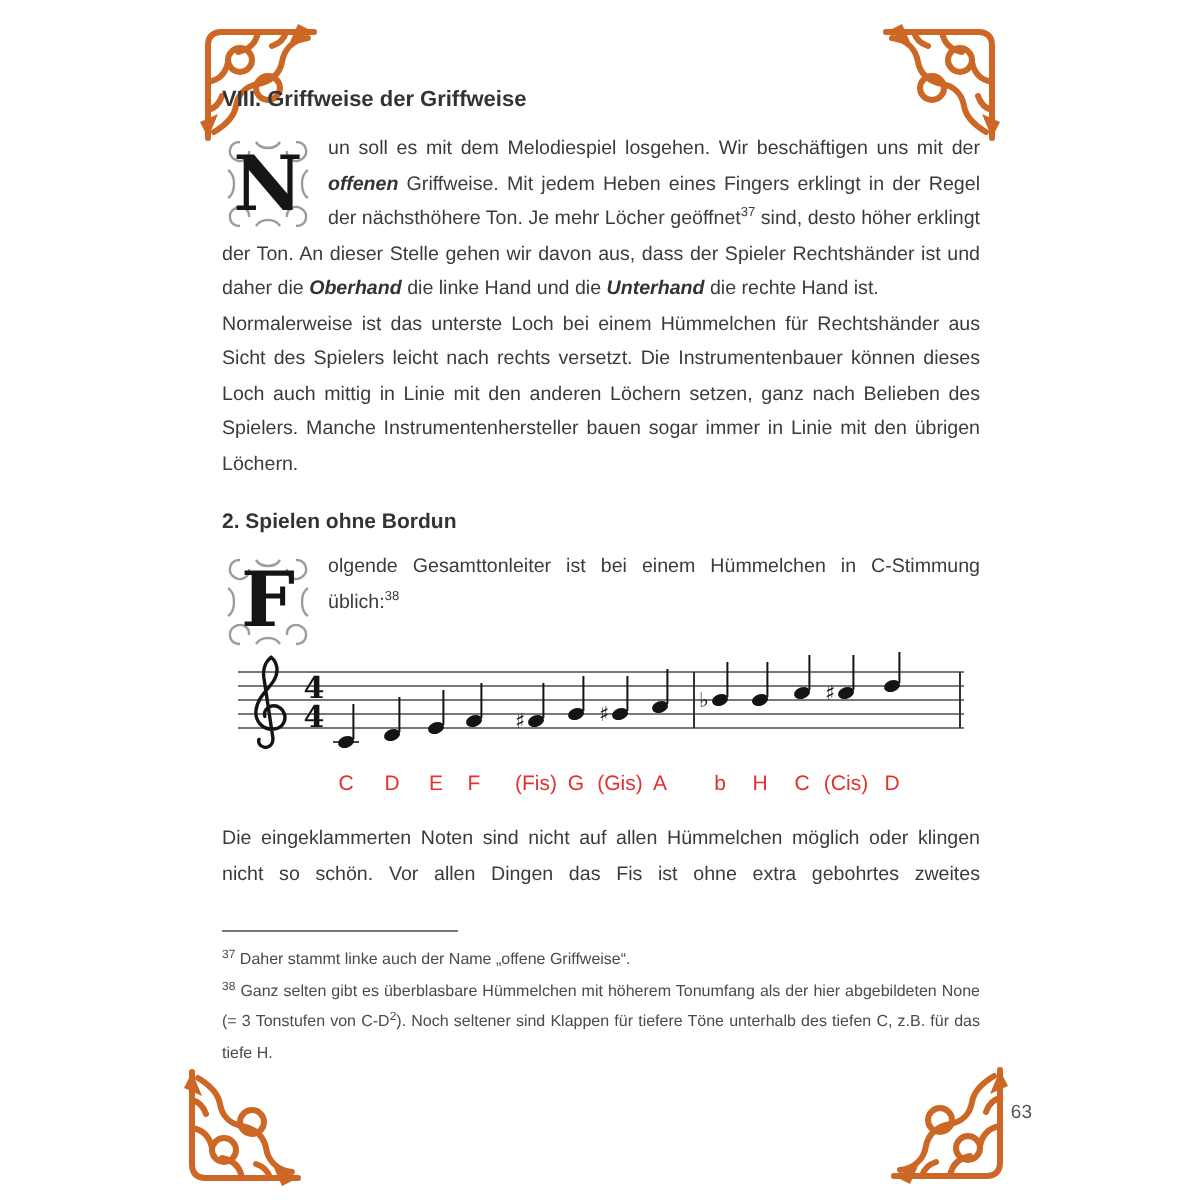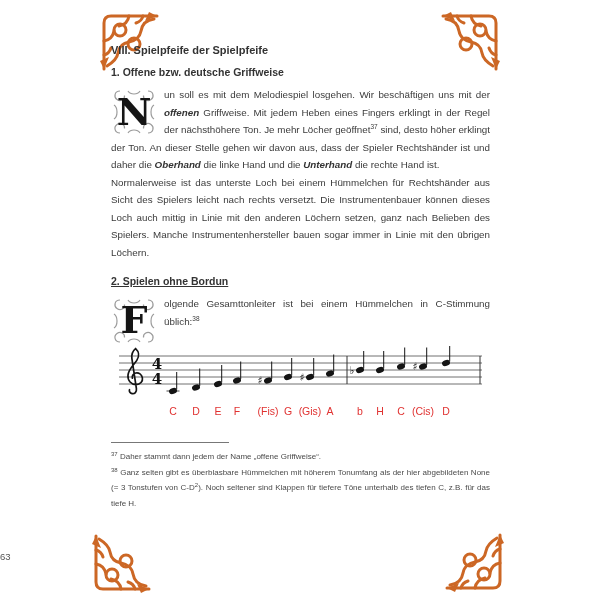--- a/index.html
+++ b/index.html
@@ -9,39 +9,39 @@
   
   .corner{position:absolute;width:64px;height:64px;}
   .corner.tl{left:99px;top:11px;}
   .corner.tr{left:437px;top:11px;transform:scaleX(-1);}
   .corner.bl{left:91px;top:530px;transform:scaleY(-1);}
   .corner.br{left:441px;top:529px;transform:scale(-1,-1);}
 
   .content{position:absolute;left:111px;top:44px;width:379px;color:#3b3b3b;}
   .h1{font-size:11px;font-weight:bold;color:#333;line-height:13px;margin:0 0 9px 0;}
   .h2{font-size:10.5px;font-weight:bold;color:#333;line-height:13px;margin:0 0 7px 0;}
-  .h2.s2{margin-top:14px;text-decoration:underline;}
+  .h2.s2{margin-top:14px;}
   p.body{font-size:9.8px;line-height:17.5px;text-align:justify;margin:0;}
   p.body.force-just{text-align-last:justify;}
   b{color:#333;font-style:italic;}
   sup{font-size:6.5px;vertical-align:4px;line-height:0;}
 
   .dropcap{float:left;width:46px;height:48px;margin:2px 7px 0 0;position:relative;}
   .dropcap svg{position:absolute;inset:0;}
   .dcletter{position:absolute;inset:0;display:flex;align-items:center;justify-content:center;
             font-family:"DejaVu Serif",serif;font-weight:bold;font-size:38px;color:#151515;line-height:1;}
   .dropcap.f{height:46px;margin-bottom:-6px;}
 
   .staff{display:block;clear:both;width:379px;height:77px;margin-top:16px;margin-bottom:8px;}
 
   .fnsep{width:118px;border-top:1px solid #777;margin-top:19px;margin-bottom:6px;}
   p.fn{font-size:8px;line-height:15.5px;text-align:justify;margin:0;color:#4a4a4a;}
   p.fn sup{font-size:6px;vertical-align:3px;}
 
-  .pagenum{position:absolute;left:0;top:551px;width:516px;text-align:left;
+  .pagenum{position:absolute;left:0;top:551px;width:516px;text-align:right;
            font-size:9.5px;color:#555;}
 </style>
 </head>
 <body>
 
 <div class="page">
 
   <svg class="corner tl" viewBox="0 0 64 64">
     <g fill="none" stroke="#cc6725" stroke-width="3" stroke-linecap="round" stroke-linejoin="round">
       <path d="M5 58 L5 12 Q5 5 12 5 L58 5"></path>
@@ -95,22 +95,21 @@
       <path d="M30 5 C29 11 25 14 20 15"></path>
       <path d="M5 44 C9 43 11 40 12 37"></path>
       <path d="M44 5 C43 9 40 11 37 12"></path>
     </g>
     <path d="M58 5 L46 10 L50 1 Z" fill="#cc6725"></path>
     <path d="M5 58 L10 46 L1 50 Z" fill="#cc6725"></path>
   </svg>
 
   <div class="content">
 
-    <div class="h1">VIII. Spielpfeife der Spielpfeife</div>
-    <div class="h2">1. Offene bzw. deutsche Griffweise</div>
+    <div class="h1">VIII. Griffweise der Griffweise</div>
 
     <p class="body">
       <span class="dropcap">
           <svg viewBox="0 0 46 48">
           <g fill="none" stroke="#9c9c9c" stroke-width="1.2">
             <path d="M9 3 C3.5 3 2.5 9 6 11.5 C9.5 14 14 11.5 13.5 7.5"></path>
             <path d="M37 3 C42.5 3 43.5 9 40 11.5 C36.5 14 32 11.5 32.5 7.5"></path>
             <path d="M9 45 C3.5 45 2.5 39 6 36.5 C9.5 34 14 36.5 13.5 40.5"></path>
             <path d="M37 45 C42.5 45 43.5 39 40 36.5 C36.5 34 32 36.5 32.5 40.5"></path>
             <path d="M3 17 C7 19.5 7 28.5 3 31"></path>
@@ -195,23 +194,24 @@
         <text x="301.5" y="24.1" font-family="&quot;DejaVu Sans&quot;, sans-serif" font-size="10.5" fill="#141414">♯</text>
         <line x1="315.7" y1="19" x2="315.7" y2="1.5" stroke="#141414" stroke-width="1"></line>
         <ellipse cx="312" cy="20.5" rx="4.1" ry="2.9" fill="#141414" transform="rotate(-18 312 20.5)"></ellipse>
         <text x="312" y="69" text-anchor="middle" font-family="&quot;Liberation Sans&quot;, sans-serif" font-size="10.5" fill="#e03231">(Cis)</text>
         <line x1="338.7" y1="15.5" x2="338.7" y2="-2" stroke="#141414" stroke-width="1"></line>
         <ellipse cx="335" cy="17" rx="4.1" ry="2.9" fill="#141414" transform="rotate(-18 335 17)"></ellipse>
         <text x="335" y="69" text-anchor="middle" font-family="&quot;Liberation Sans&quot;, sans-serif" font-size="10.5" fill="#e03231">D</text>
         <line x1="369" y1="10" x2="369" y2="38" stroke="#333" stroke-width="1"></line>
       </svg>
 
+    <p class="body force-just">Die eingeklammerten Noten sind nicht auf allen Hümmelchen möglich oder klingen nicht so schön. Vor allen Dingen das Fis ist ohne extra gebohrtes zweites</p>
 
     <div class="fnsep"></div>
 
-    <p class="fn"><sup>37</sup> <span>Daher stammt dann jedem der Name „offene Griffweise“.</span></p>
+    <p class="fn"><sup>37</sup> <span>Daher stammt linke auch der Name „offene Griffweise“.</span></p>
 
     <p class="fn"><sup>38</sup> <span>Ganz selten gibt es überblasbare Hümmelchen mit höherem Tonumfang als der hier abgebildeten None (= 3 Tonstufen von C-D</span><sup>2</sup><span>). Noch seltener sind Klappen für tiefere Töne unterhalb des tiefen C, z.B. für das tiefe H.</span></p>
 
   </div>
 
   <div class="pagenum">63</div>
 </div>
 
 </body></html>

